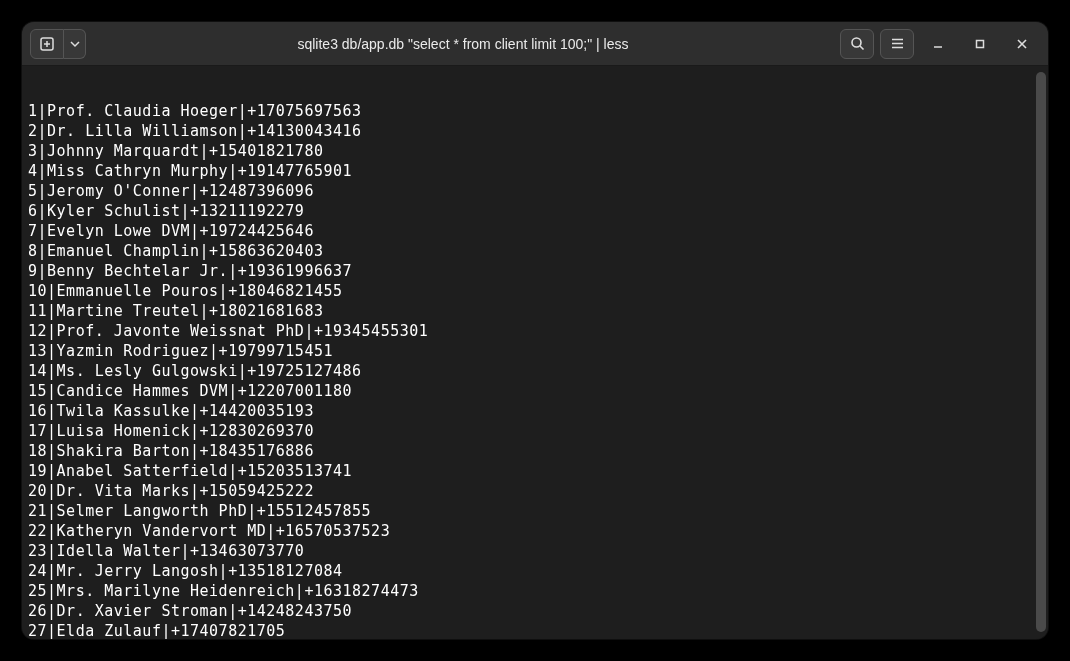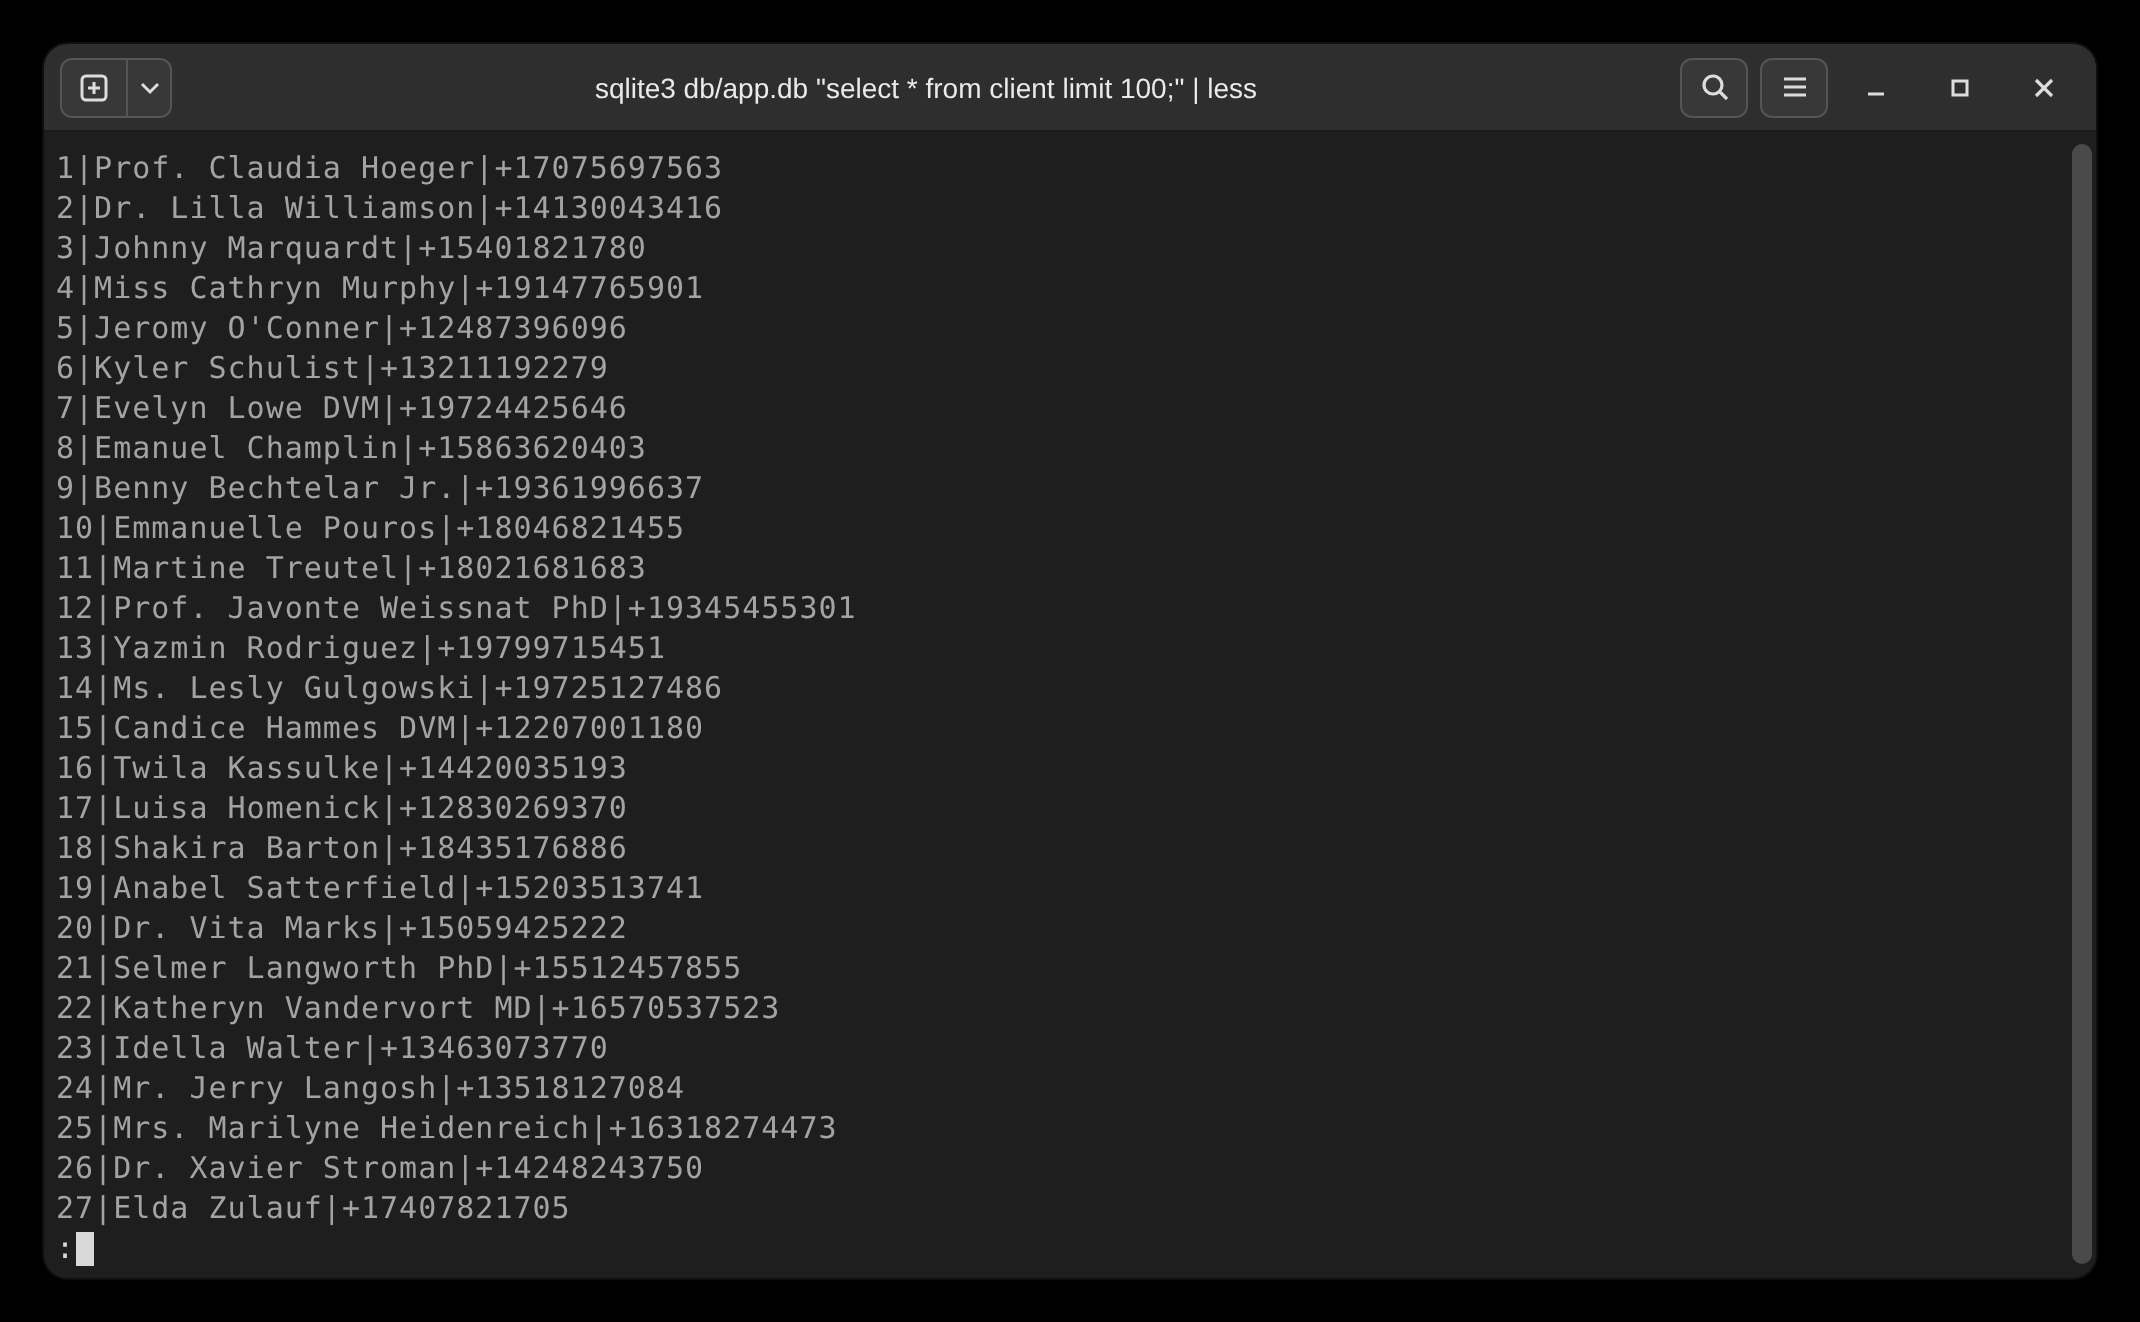--- a/index.html
+++ b/index.html
@@ -112,23 +112,24 @@
       flex: 1;
       position: relative;
       background: #1e1e1e;
       padding: 8px 4px 4px 6px;
       overflow: hidden;
     }
     .terminal-content {
       font-family: "Menlo", "Consolas", "DejaVu Sans Mono", monospace;
       font-size: 15px;
       line-height: 20px;
-      color: #a3a3a3;
+      color: #ffffff;
       white-space: pre;
       letter-spacing: 0.5px;
+      margin-top: 27px;
     }
     .prompt-line {
       font-family: "Menlo", "Consolas", "DejaVu Sans Mono", monospace;
       font-size: 15px;
       line-height: 20px;
       color: #d8d8d8;
       letter-spacing: 0.5px;
       display: flex;
       align-items: center;
     }

